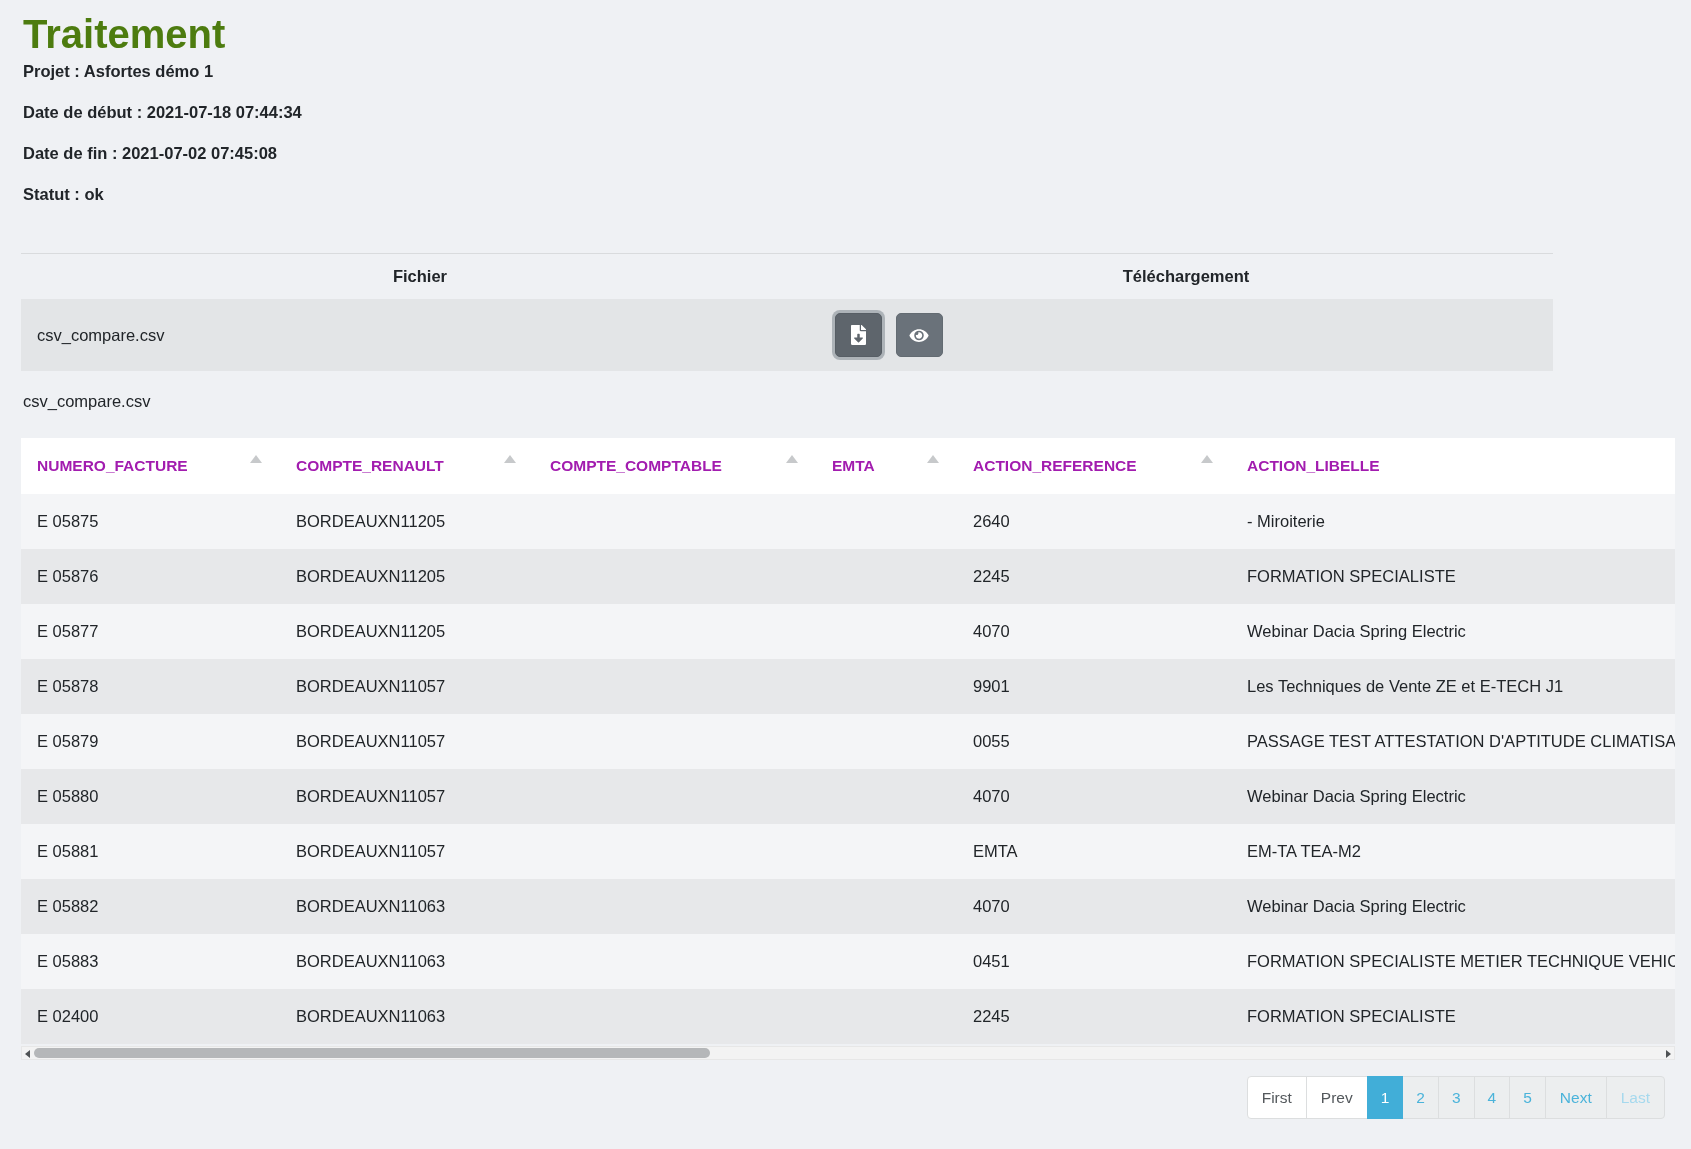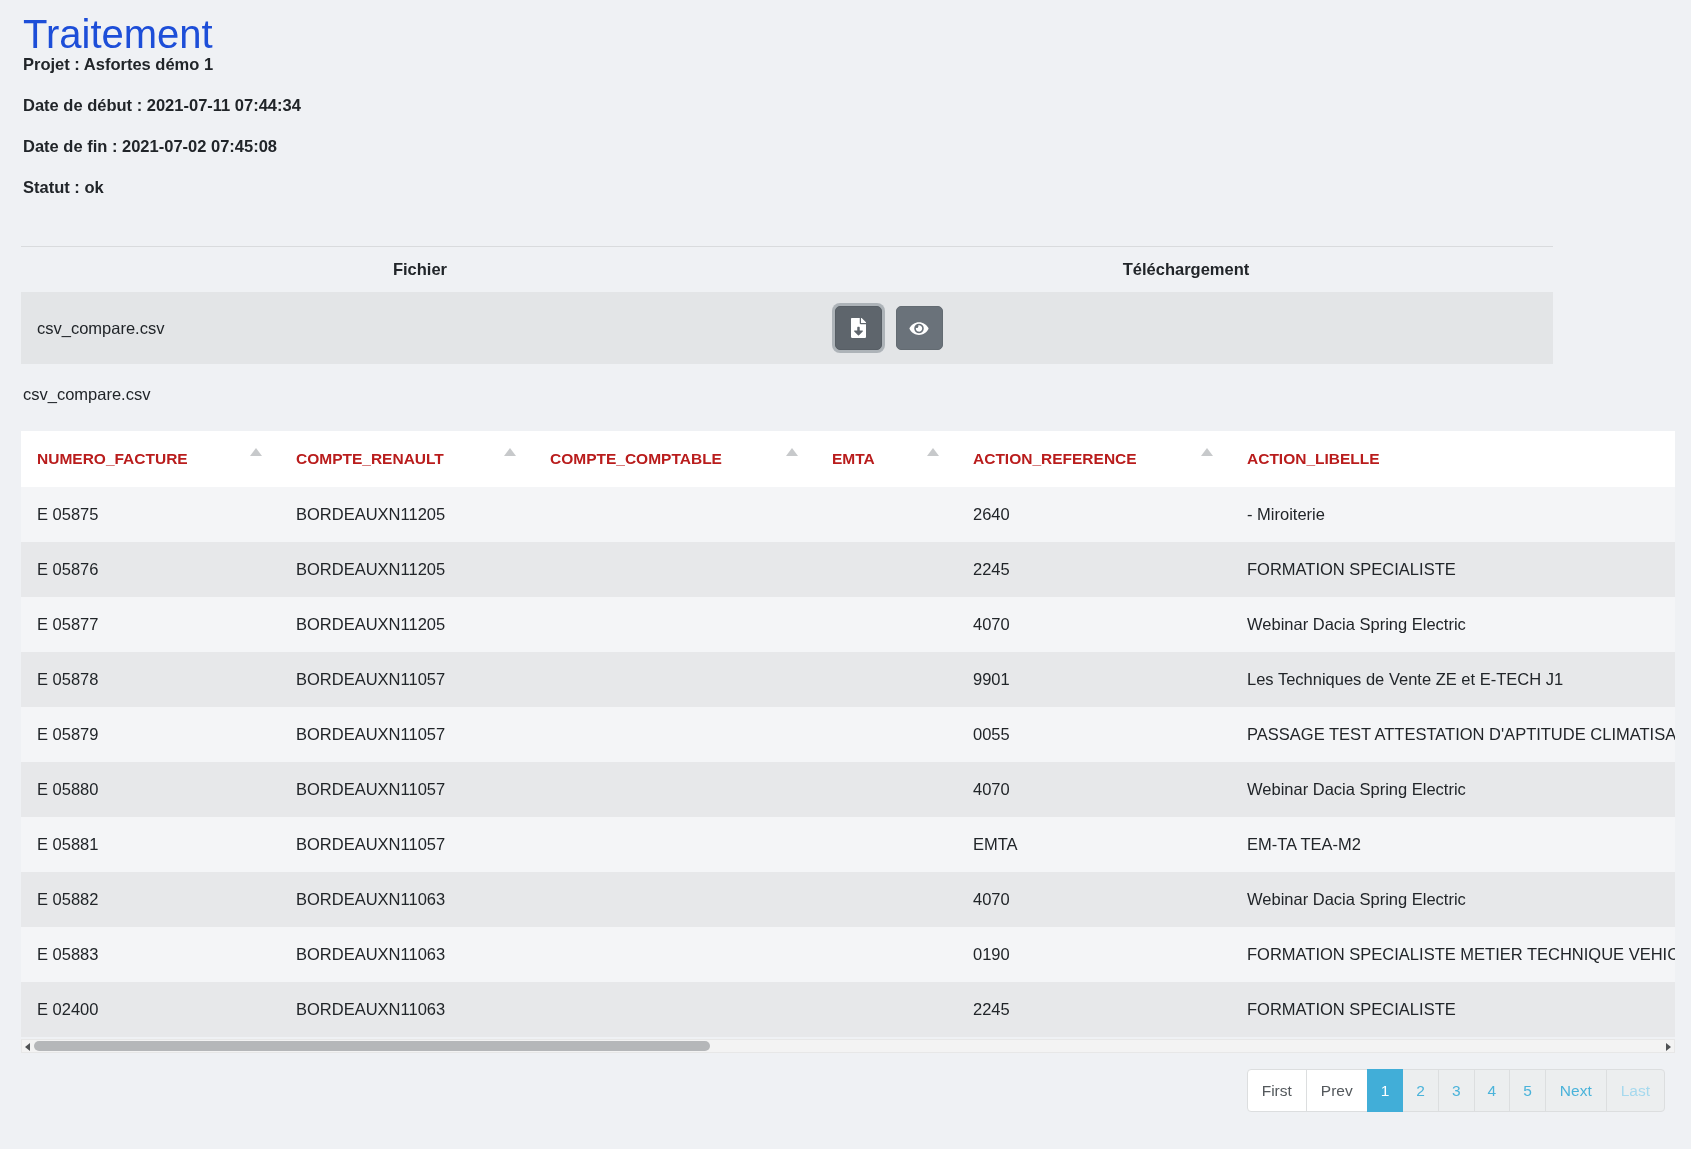--- a/index.html
+++ b/index.html
@@ -7,22 +7,22 @@
     width:1691px; height:1149px;
     background:#eff1f4;
     font-family:"Liberation Sans", sans-serif;
     color:#212529;
     overflow:hidden;
     position:relative;
   }
   .content { padding:12px 0 0 21px; }
 
   h1.page-title {
-    font-size:40px; font-weight:400; line-height:44px;
-    margin:0 0 0 2px; color:#1d4ed8;
+    font-size:40px; font-weight:700; line-height:44px;
+    margin:0 0 7px 2px; color:#4d7c0f;
   }
   .meta p {
     margin:0 0 24px 2px;
     font-size:16.5px; line-height:17px;font-weight:bold;
   }
 
   
   table.file-table { width:1532px; margin-top:50px; border-collapse:collapse; }
   table.file-table th {
     text-align:center; font-size:16.5px; font-weight:700;
@@ -45,21 +45,21 @@
     box-shadow:0 0 0 3px rgba(130,138,145,.55);
   }
   .icon-btn svg { display:block; }
 
   .file-label { margin:22px 0 0 2px; font-size:16.5px; line-height:17px; }
 
   
   .table-wrap { width:1654px; margin-top:28px; overflow:hidden; position:relative; }
   table.data { border-collapse:collapse; table-layout:fixed; width:1712px; }
   table.data thead th {
-    background:#ffffff; font-size:15.5px; font-weight:700; color:#b91c1c;
+    background:#ffffff; font-size:15.5px; font-weight:700; color:#a21caf;
     text-align:left; padding:19px 16px; position:relative; white-space:nowrap;
     overflow:hidden;
   }
   table.data tbody td {
     font-size:16.5px; padding:18px 16px; white-space:nowrap; overflow:hidden;
   }
   table.data tbody tr:nth-child(odd) { background:#f4f5f7; }
   table.data tbody tr:nth-child(even){ background:#e7e8ea; }
   .col0{width:227px}.col1{width:222px}.col2{width:250px}.col3{width:109px}
   .col4{width:242px}.col5{width:546px}
@@ -113,21 +113,21 @@
 </style>
 </head>
 <body>
 
 <div class="content">
 
   <h1 class="page-title">Traitement</h1>
 
   <div class="meta">
     <p class="meta-line">Projet : Asfortes démo 1</p>
-      <p class="meta-line">Date de début : 2021-07-11 07:44:34</p>
+      <p class="meta-line">Date de début : 2021-07-18 07:44:34</p>
       <p class="meta-line">Date de fin : 2021-07-02 07:45:08</p>
       <p class="meta-line">Statut : ok</p>
   </div>
 
   <table class="file-table">
     <thead>
       <tr>
         <th class="col-file">Fichier</th>
         <th>Téléchargement</th>
       </tr>
@@ -232,21 +232,21 @@
             <td class="col2"></td>
             <td class="col3"></td>
             <td class="col4">4070</td>
             <td class="col5">Webinar Dacia Spring Electric</td>
           </tr>
           <tr>
             <td class="col0">E 05883</td>
             <td class="col1">BORDEAUXN11063</td>
             <td class="col2"></td>
             <td class="col3"></td>
-            <td class="col4">0190</td>
+            <td class="col4">0451</td>
             <td class="col5">FORMATION SPECIALISTE METIER TECHNIQUE VEHICULE …</td>
           </tr>
           <tr>
             <td class="col0">E 02400</td>
             <td class="col1">BORDEAUXN11063</td>
             <td class="col2"></td>
             <td class="col3"></td>
             <td class="col4">2245</td>
             <td class="col5">FORMATION SPECIALISTE</td>
           </tr>

